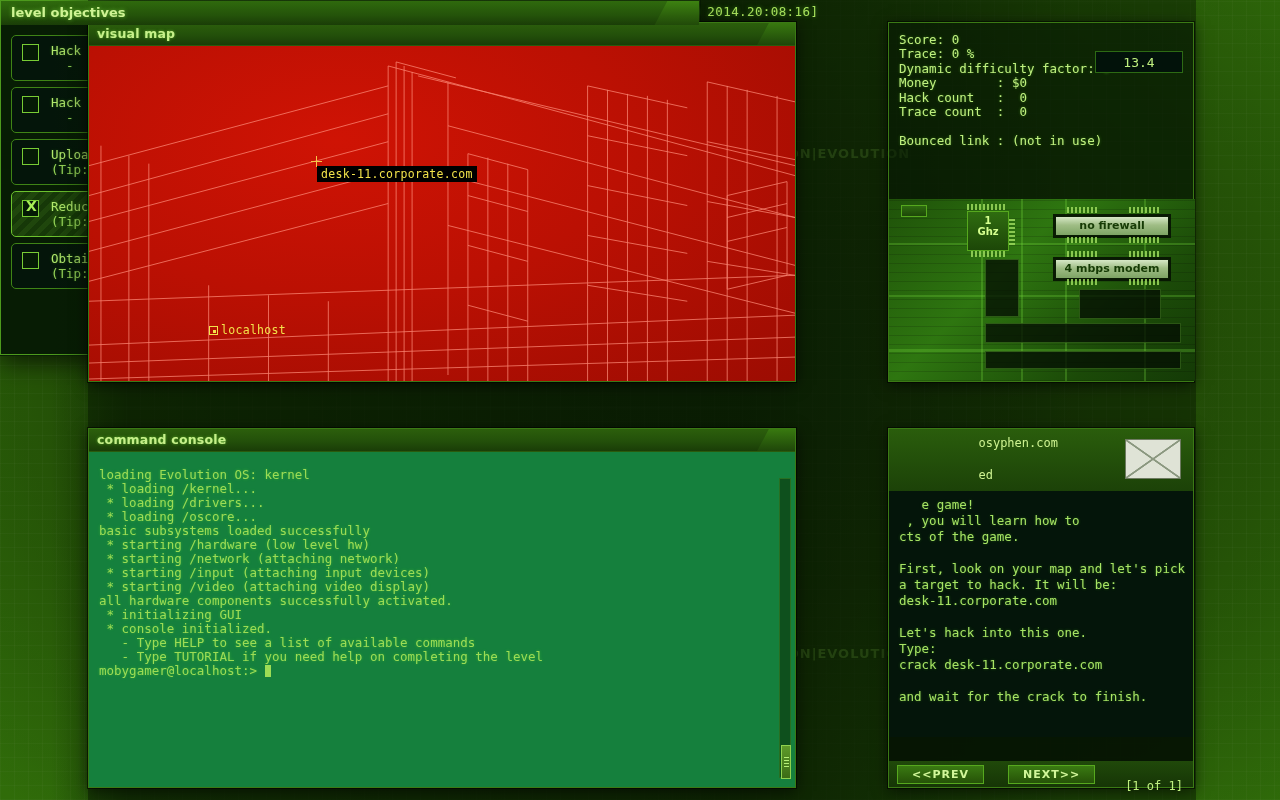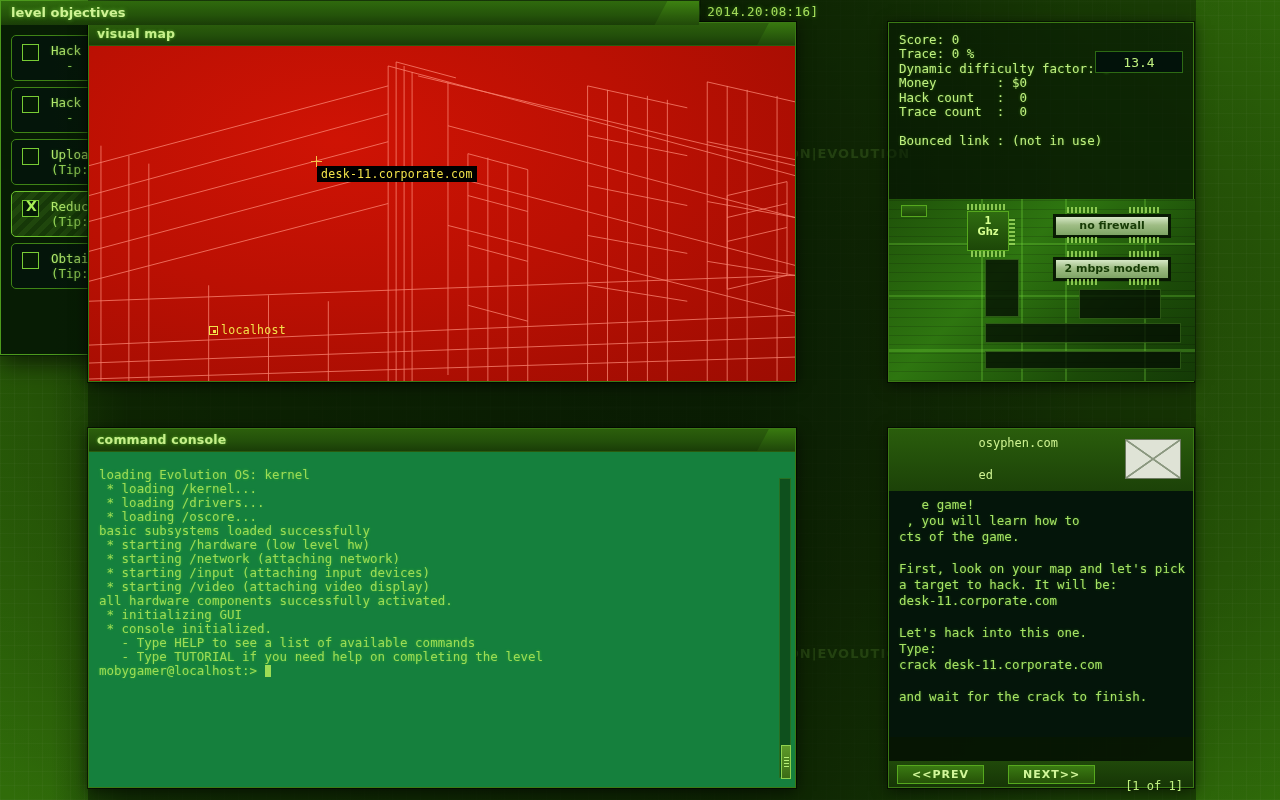--- a/index.html
+++ b/index.html
@@ -421,21 +421,21 @@
              background:repeating-linear-gradient(0deg,#9bd95c 0 2px,transparent 2px 4px);"></div>
 
         <div class="pin-row" style="left:178px; top:8px;  width:30px;"></div>
         <div class="pin-row" style="left:240px; top:8px;  width:30px;"></div>
         <div class="hw-btn" id="firewall-btn" style="left:166px; top:17px; width:114px; height:20px;">no firewall</div>
         <div class="pin-row" style="left:178px; top:38px; width:30px;"></div>
         <div class="pin-row" style="left:240px; top:38px; width:30px;"></div>
 
         <div class="pin-row" style="left:178px; top:52px; width:30px;"></div>
         <div class="pin-row" style="left:240px; top:52px; width:30px;"></div>
-        <div class="hw-btn" id="modem-btn" style="left:166px; top:60px; width:114px; height:20px;">2 mbps modem</div>
+        <div class="hw-btn" id="modem-btn" style="left:166px; top:60px; width:114px; height:20px;">4 mbps modem</div>
         <div class="pin-row" style="left:178px; top:80px; width:30px;"></div>
         <div class="pin-row" style="left:240px; top:80px; width:30px;"></div>
 
         <div class="hw-slot" style="left:96px; top:60px; width:34px; height:58px;"></div>
         <div class="hw-slot" style="left:190px; top:90px; width:82px; height:30px;"></div>
         <div class="hw-slot" style="left:96px; top:124px; width:196px; height:20px;"></div>
         <div class="hw-slot" style="left:96px; top:152px; width:196px; height:18px;"></div>
       </div>
     </div>
   </div>

